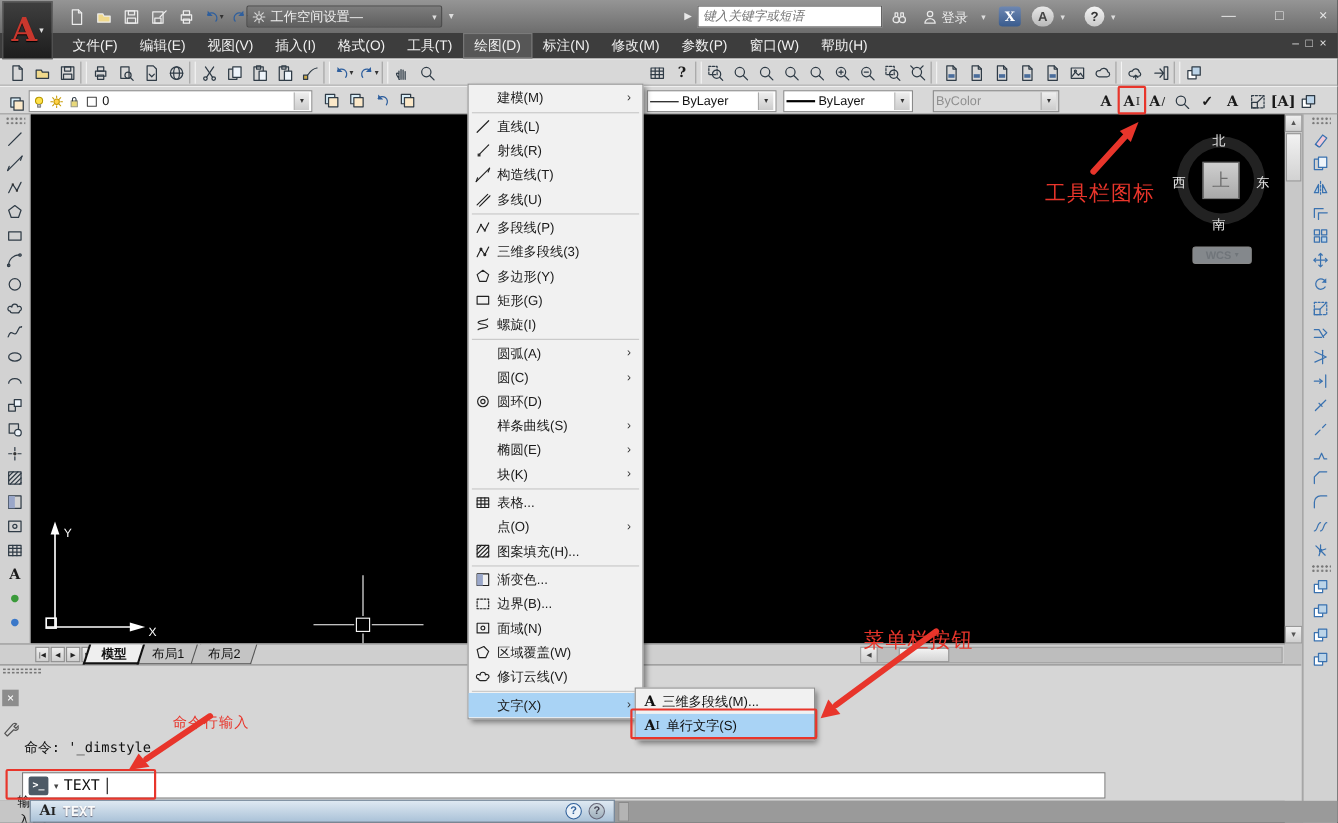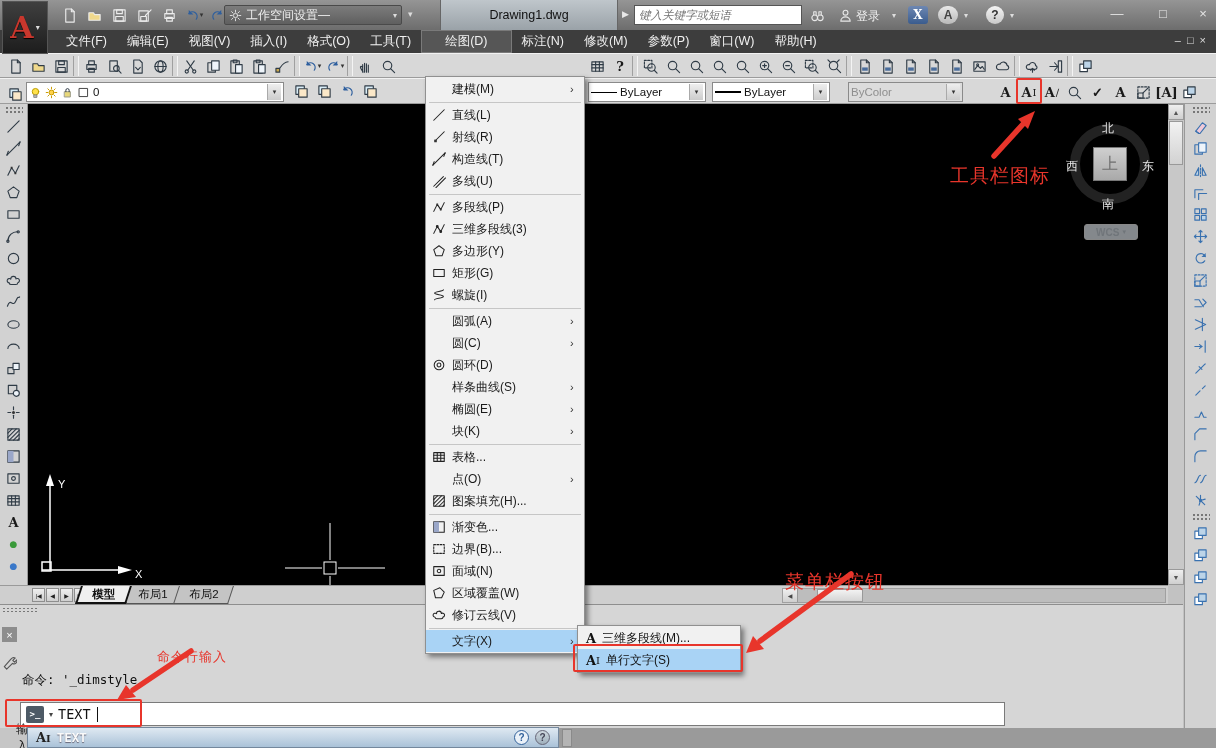--- a/index.html
+++ b/index.html
@@ -40,21 +40,21 @@
     border-radius:9px; color:#444; font-weight:bold; display:flex; align-items:center; justify-content:center; }
   #badge-q { position:absolute; left:986px; top:6px; width:18px; height:18px; border-radius:9px;
     background:linear-gradient(#f4f4f4,#c9c9c9); color:#333; font-weight:bold;
     display:flex; align-items:center; justify-content:center; }
   .tbwb { position:absolute; top:6px; color:#e6e6e6; font-size:13px; width:26px; text-align:center; }
 
   
   #menubar { position:absolute; left:0; top:30px; width:1216px; height:23px; background:#3d3d3d;
     display:flex; align-items:center; padding-left:56px; z-index:5; }
   .mbi { color:#f0f0f0; font-size:12.5px; padding:3px 10px; }
-  .mbi.active { background:#565656; border:1px solid #7a7a7a; padding:2px 23px; }
+  .mbi.active { background:#565656; border:1px solid #7a7a7a; padding:2px 9px; }
   #mdi-ctrl { position:absolute; right:4px; top:34px; color:#ddd; font-size:11px; letter-spacing:6px; z-index:6; }
 
   
   .tbrowband { position:absolute; left:0; width:1216px; height:25px; background:#d8d8d8;
     border-top:1px solid #f2f2f2; border-bottom:1px solid #9c9c9c; }
   #tb2 { top:53px; }
   #tb3 { top:78px; height:26px; }
   .hlist { display:flex; align-items:center; gap:1px; position:absolute; top:1px; }
   .ticon { width:22px; height:22px; display:flex; align-items:center; justify-content:center; position:relative;
     border:1px solid transparent; }
@@ -294,23 +294,20 @@
         <svg viewBox="0 0 16 16">
           <circle cx="8" cy="8" r="2.6"></circle>
           <path d="M8 1.5v2.5M8 12v2.5M1.5 8H4M12 8h2.5M3.2 3.2l1.8 1.8M11 11l1.8 1.8M12.8 3.2L11 5M5 11l-1.8 1.8"></path>
         </svg>
       </span>
     <span>工作空间设置—</span>
     <span class="dd">▾</span>
   </div>
   <span id="qat-more">▾</span>
 
-  <div id="doctab">
-    <span>Drawing1.dwg</span>
-  </div>
   <span id="ic-play">▶</span>
   <input id="searchbox" placeholder="键入关键字或短语" style="">
   <div class="tb-ic" style="left:806px">
     <span data-icon="binocular">
         <svg viewBox="0 0 16 16">
           <circle cx="5" cy="10.5" r="3"></circle>
           <circle cx="11" cy="10.5" r="3"></circle>
           <path d="M4 7.5V4h2.5v3M9.5 7V4H12v3.5"></path>
         </svg>
       </span>

